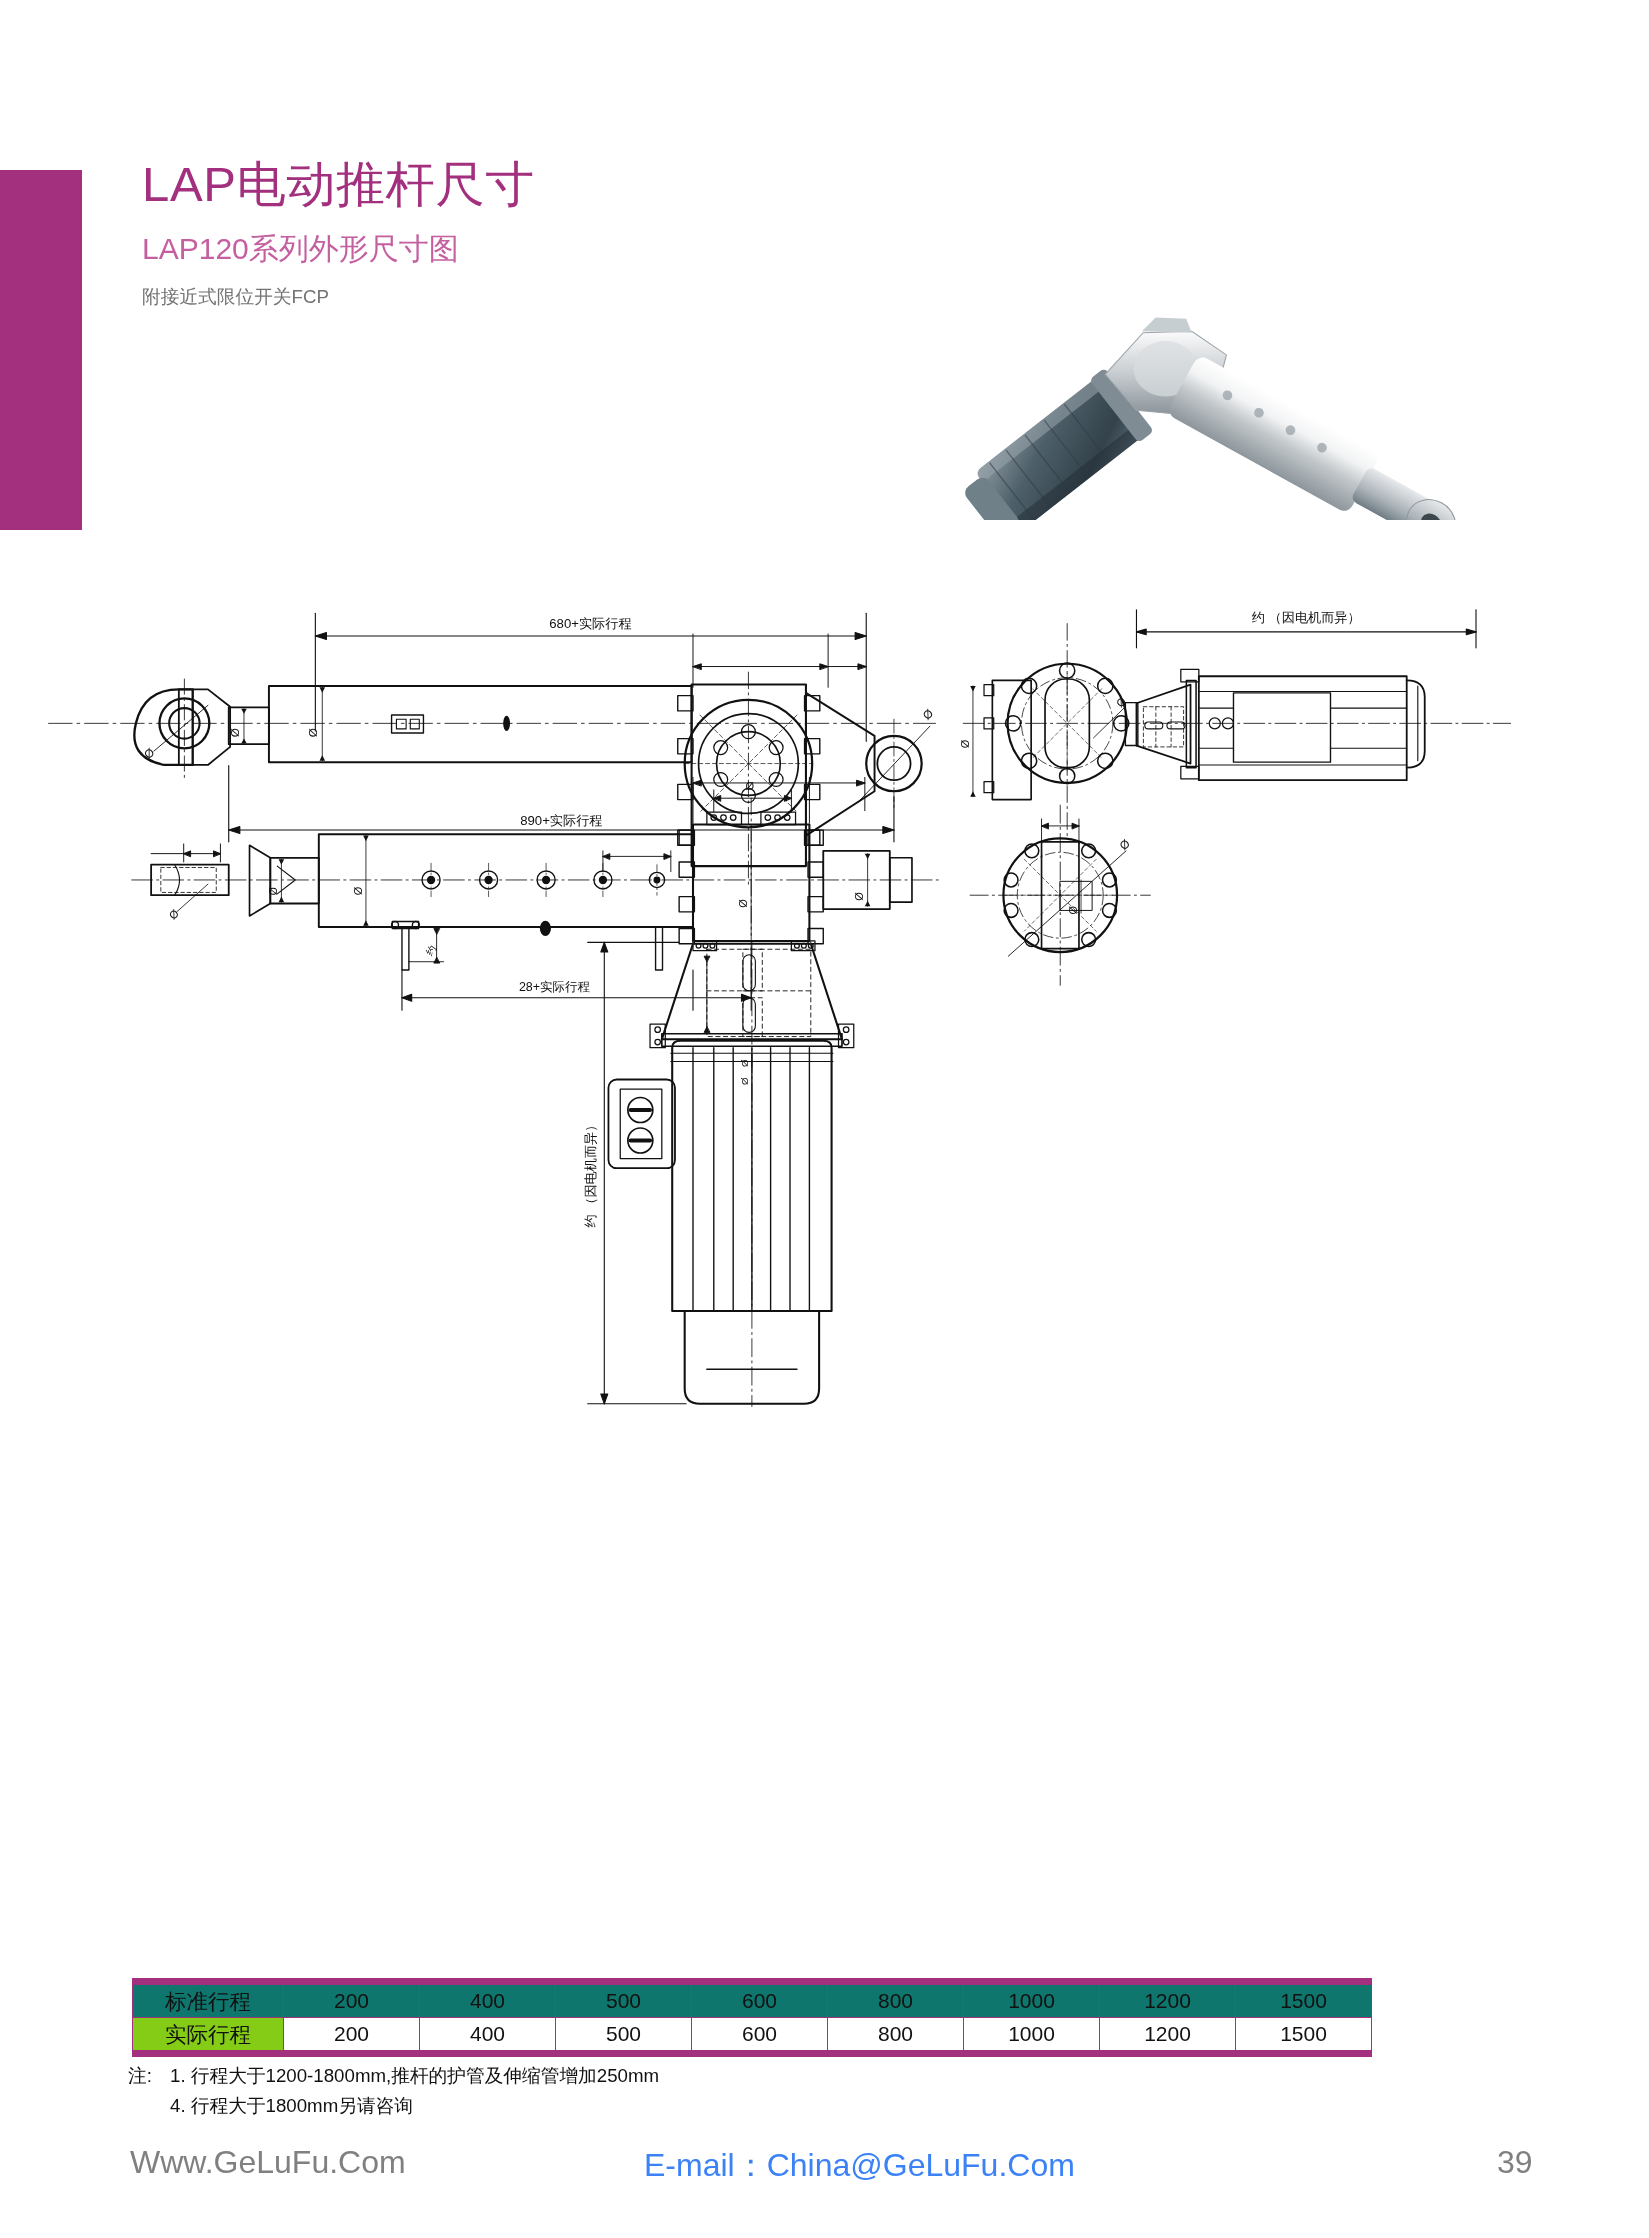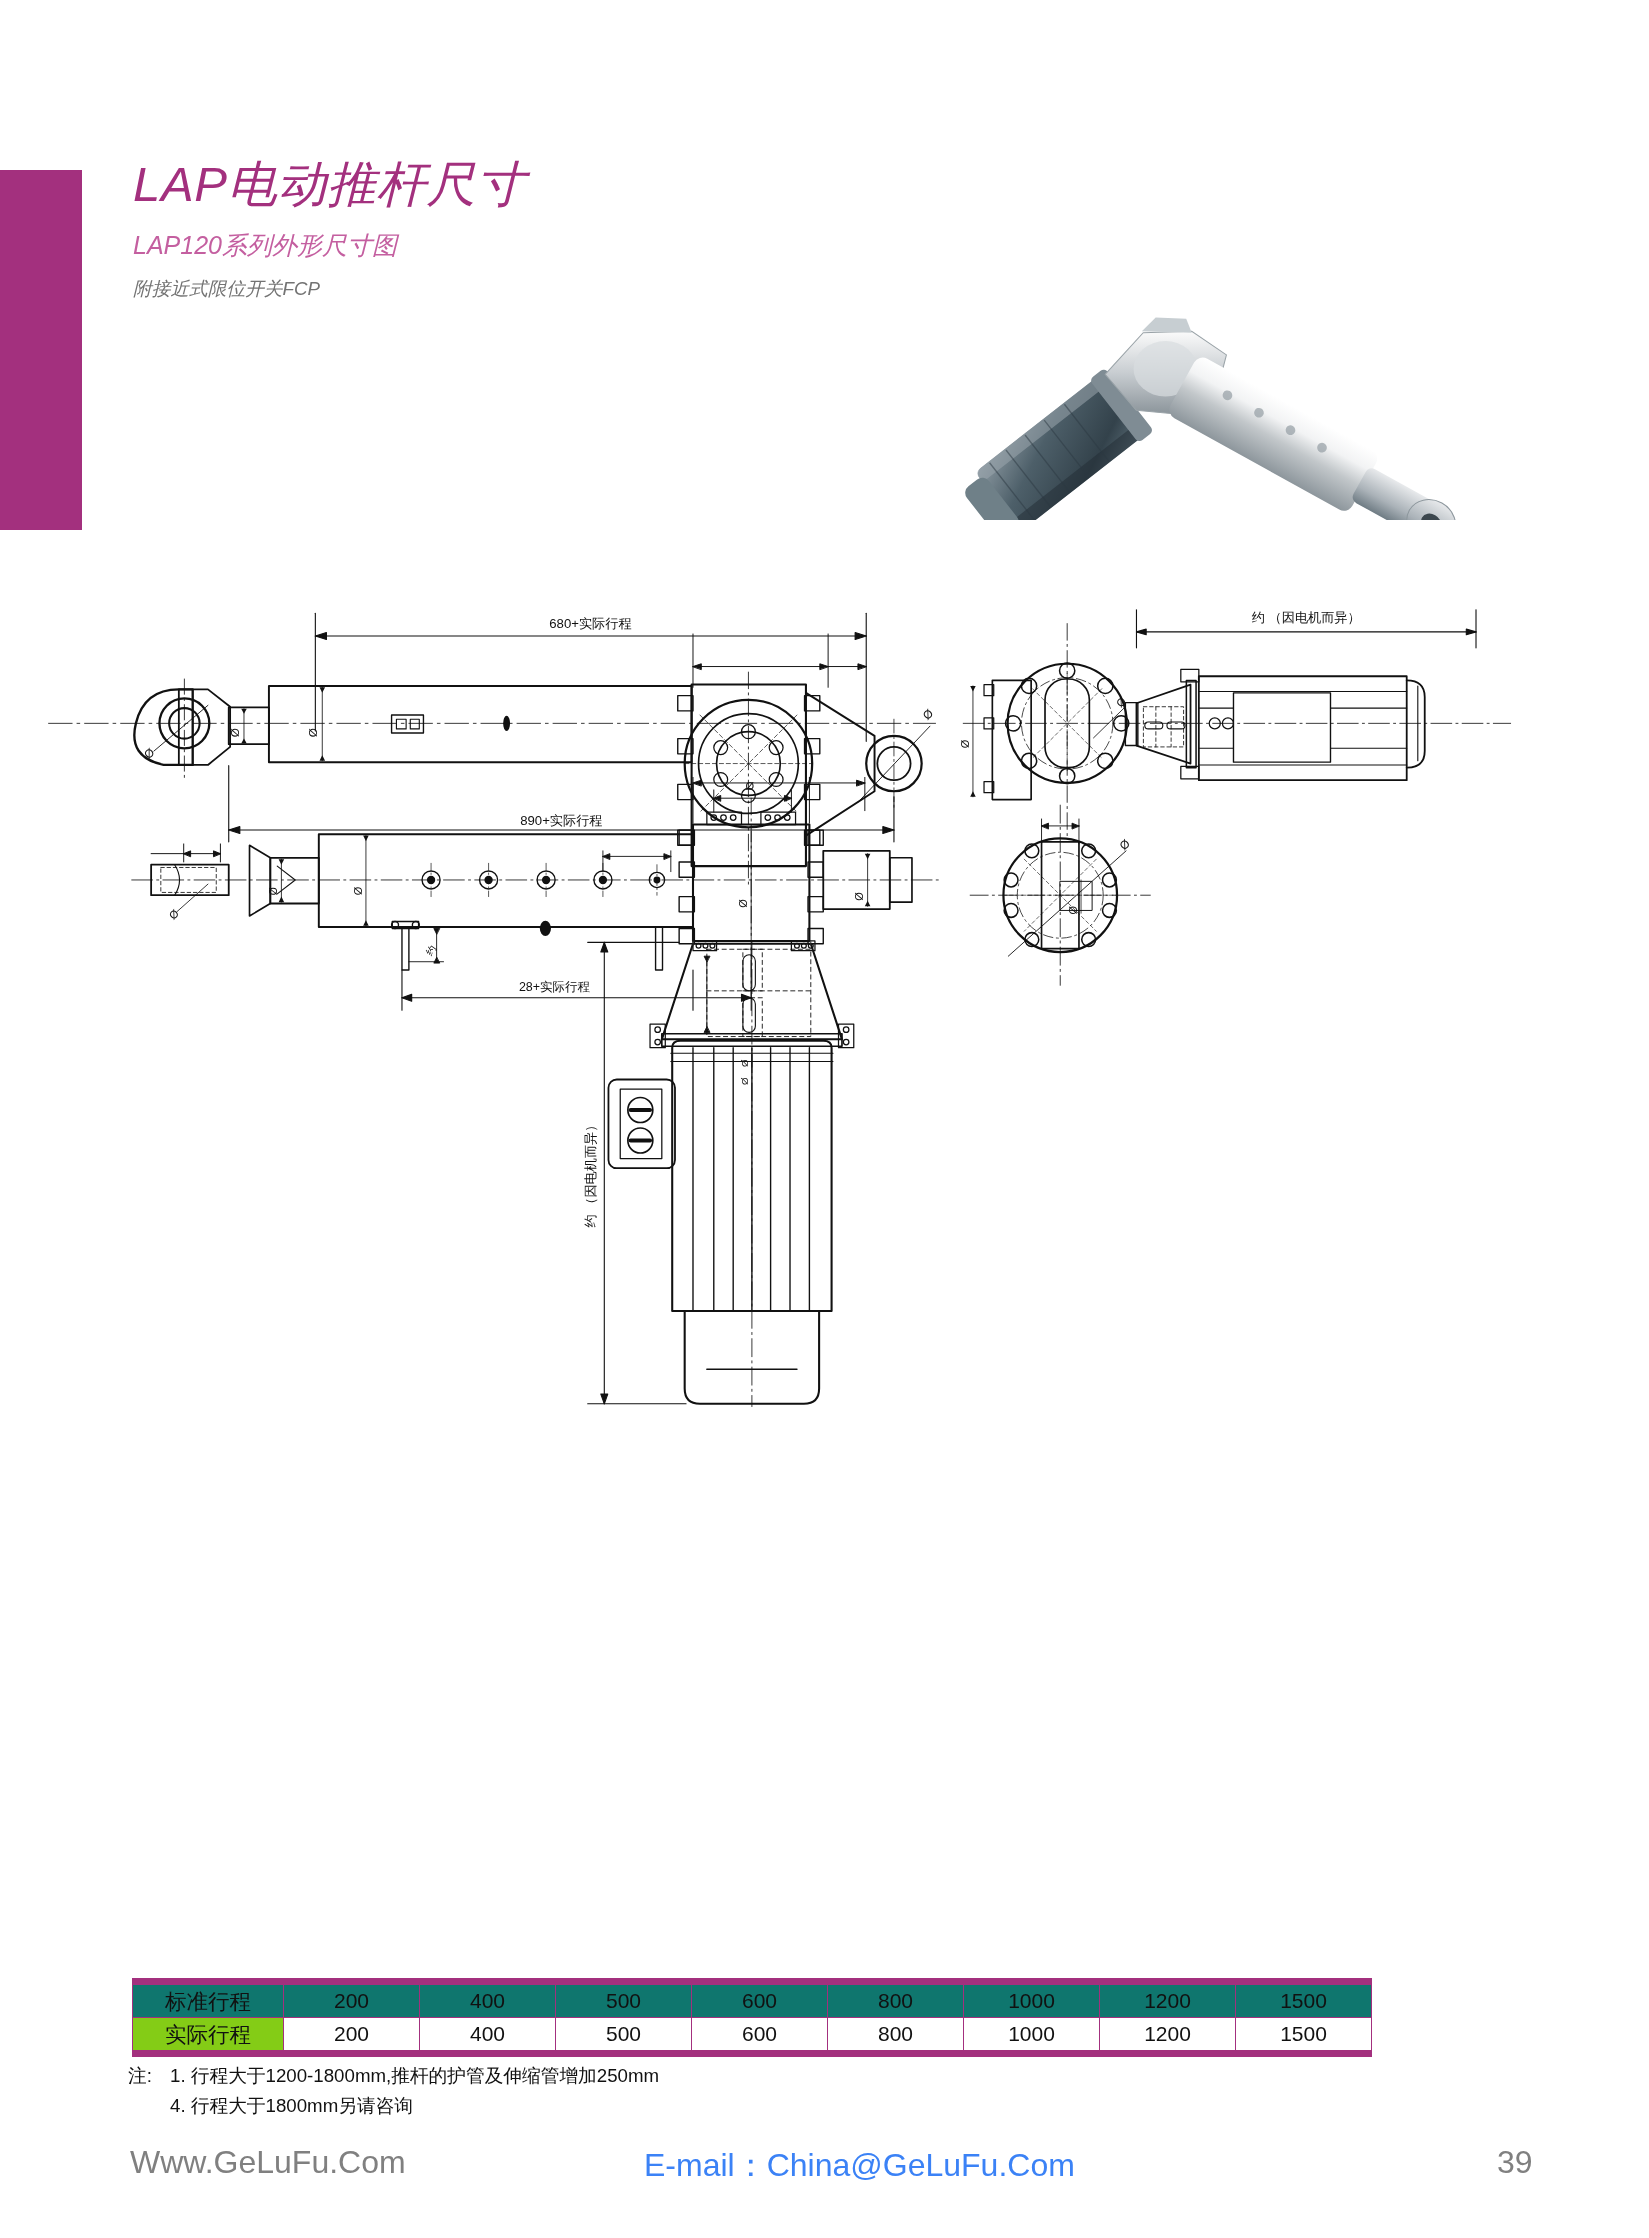--- a/index.html
+++ b/index.html
@@ -13,32 +13,32 @@
     overflow: hidden;
   }
 
   
   .accent-bar {
     position: absolute;
     left: 0; top: 170px;
     width: 82px; height: 360px;
     background: #a3307e;
   }
-  .title-block { position: absolute; left: 133px; top: 158px; font-style: italic; }
+  .title-block { position: absolute; left: 142px; top: 158px; }
   .page-title {
     font-size: 49px;
     color: #a3307e;
     font-weight: 400;
     letter-spacing: 0.7px;
     line-height: 1.08;
     margin: 0;
     white-space: nowrap;
   }
   .page-subtitle {
-    font-size: 25px;
+    font-size: 30px;
     color: #c45fa0;
     font-weight: 400;
     margin: 18px 0 0 0;
     white-space: nowrap;
   }
   .page-subsubtitle {
     font-size: 18.7px;
     color: #737373;
     font-weight: 400;
     margin: 14px 0 0 0;

